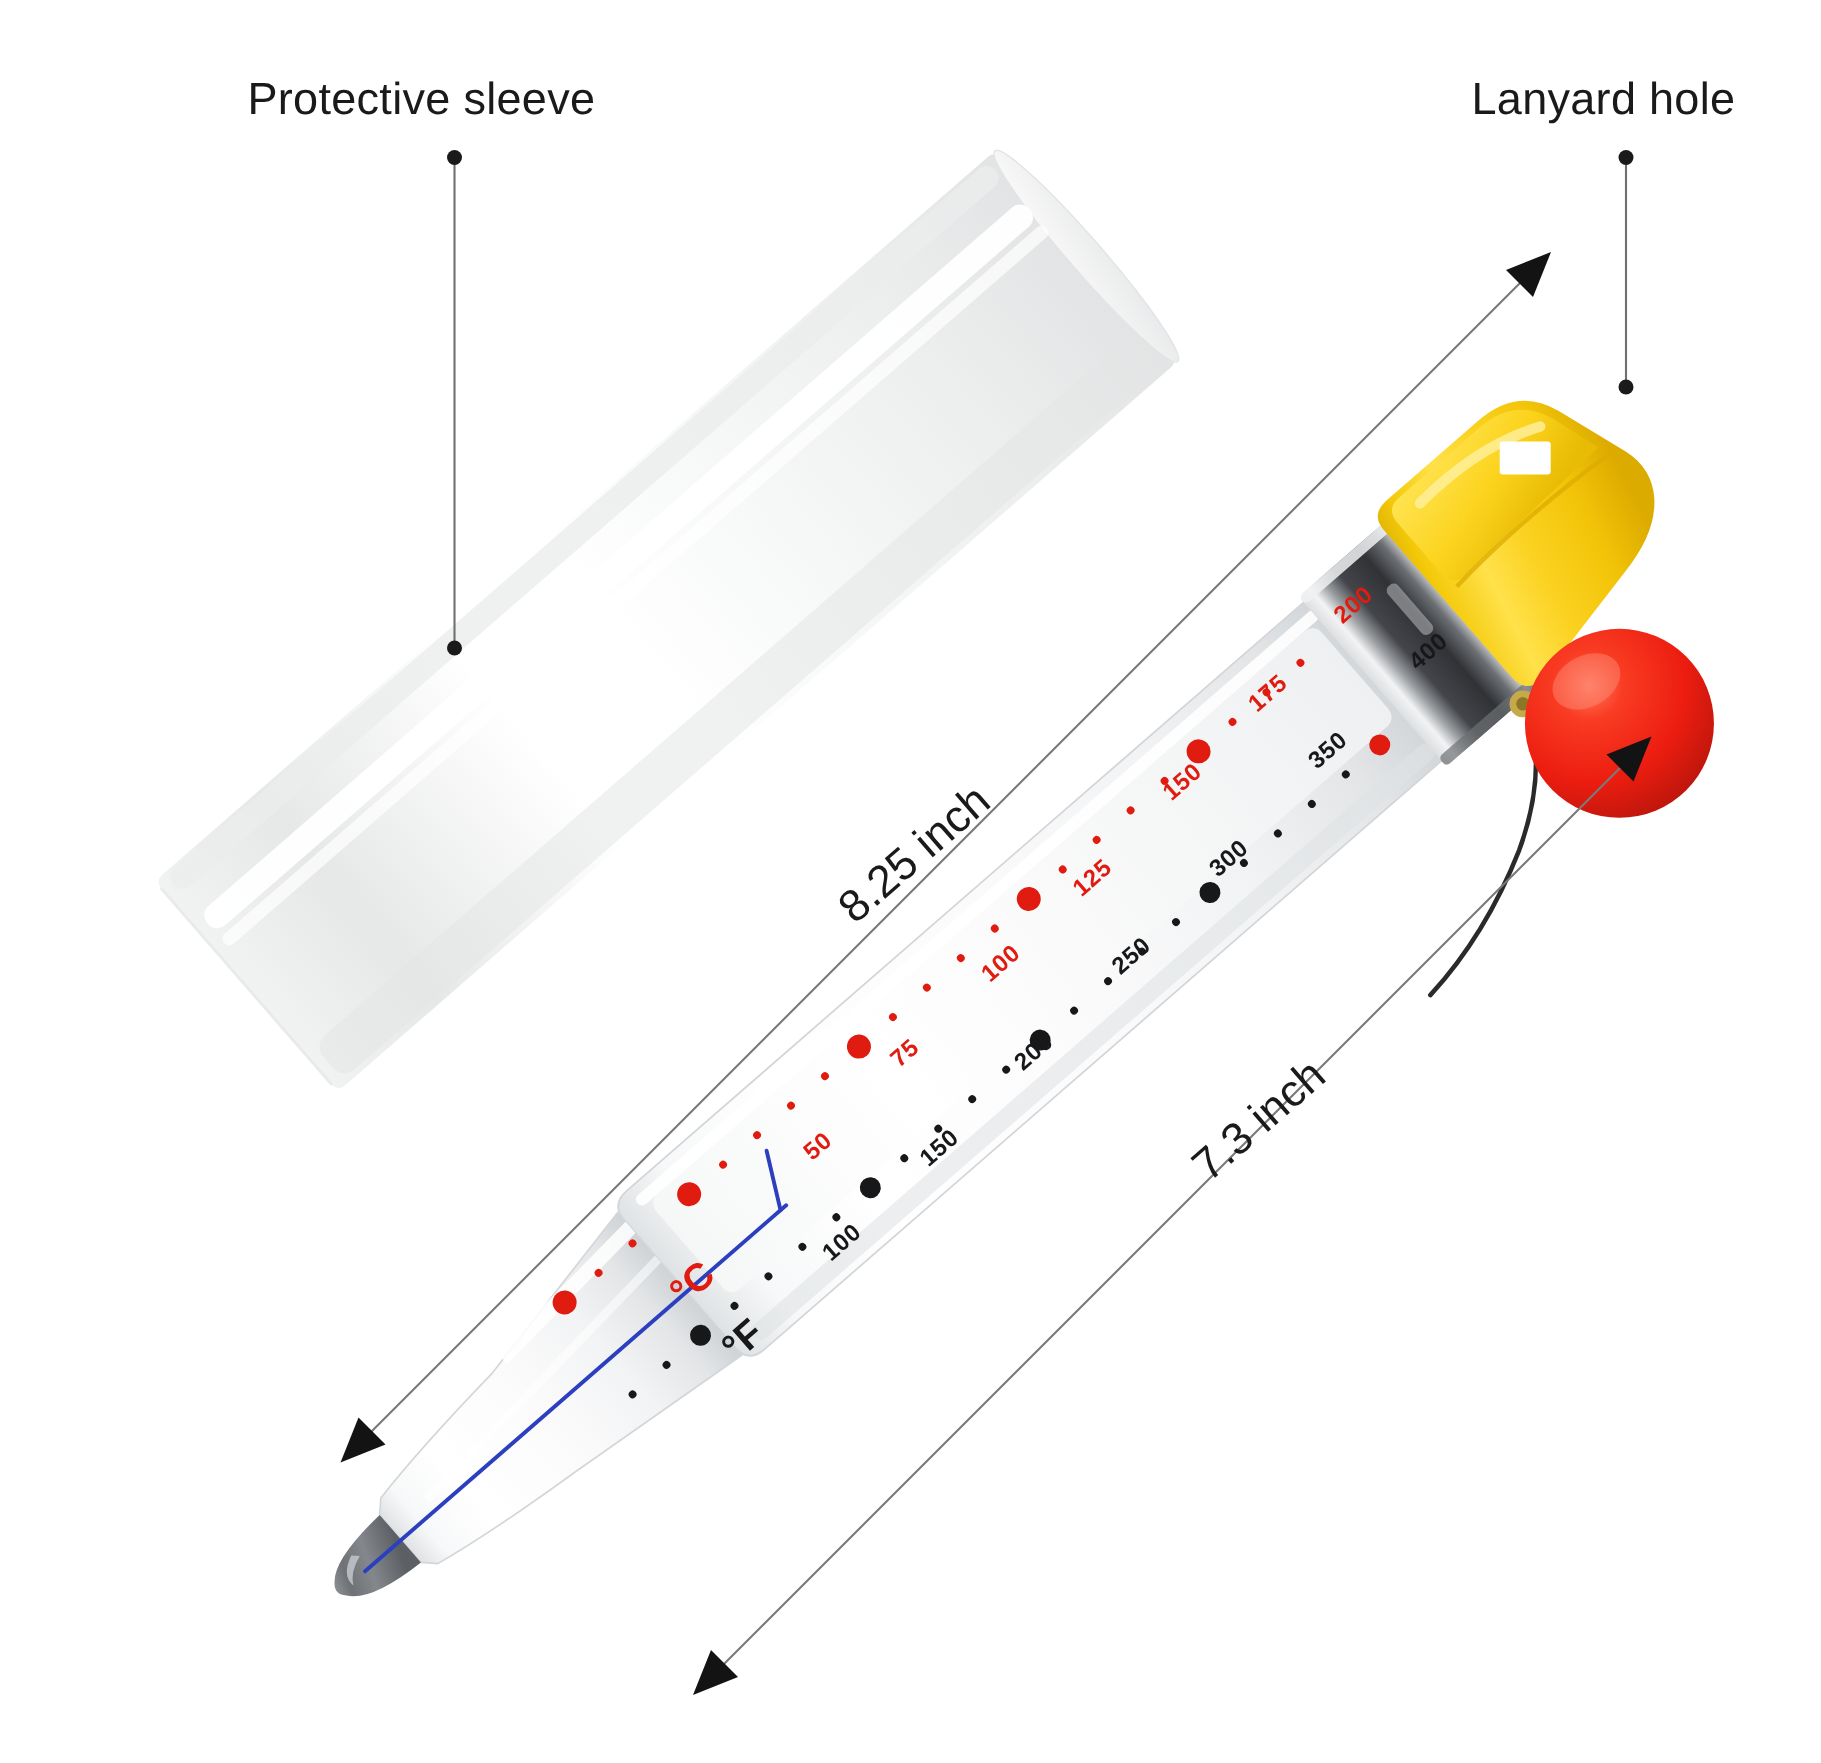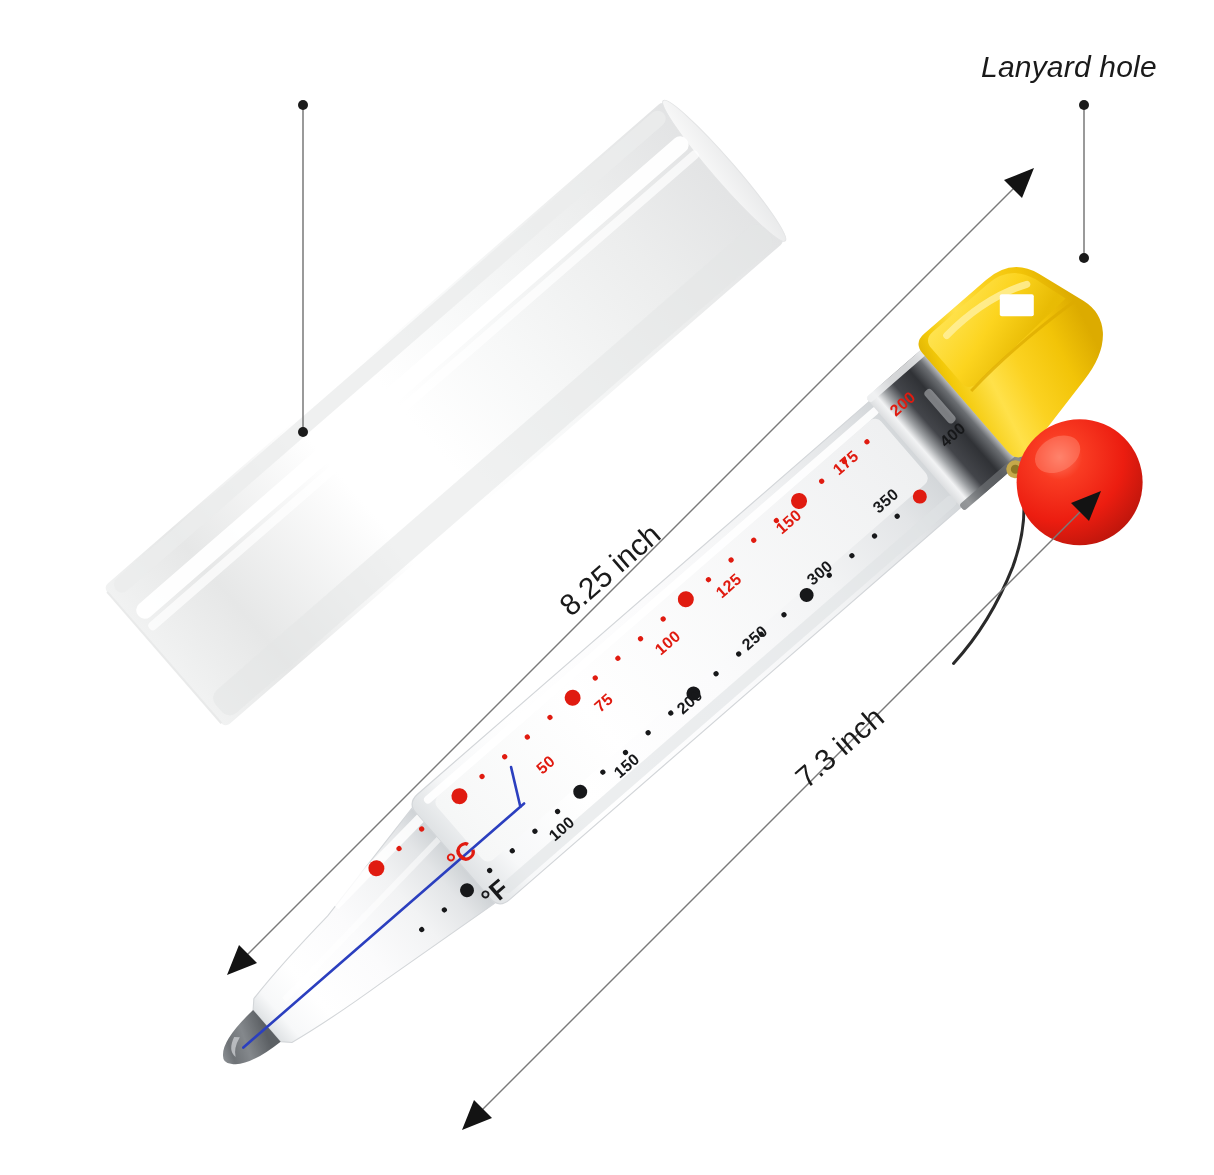--- a/index.html
+++ b/index.html
@@ -27,21 +27,21 @@
   .callout-label {
     position: absolute;
     font-family: "Liberation Sans", sans-serif;
     font-size: 30px;
     font-weight: 400;
     color: #1a1a1a;
     white-space: nowrap;
     letter-spacing: 0.2px;
   }
   #label-protective-sleeve { left: 165px; top: 50px; }
-  #label-lanyard-hole { left: 981px; top: 50px; font-style: italic; }
+  #label-lanyard-hole { left: 981px; top: 50px; }
 
   .dim-label {
     position: absolute;
     font-family: "Liberation Sans", sans-serif;
     font-size: 30px;
     color: #1a1a1a;
     white-space: nowrap;
     transform-origin: 0 0;
   }
   #label-dim-825 {
@@ -344,20 +344,21 @@
       </g>
 
       <g>
         <line x1="471" y1="1121" x2="1092" y2="500" stroke="#7a7a7a" stroke-width="1.4"></line>
         <polygon points="462,1130 492,1118 474,1100" fill="#131313"></polygon>
         <polygon points="1101,491 1071,503 1089,521" fill="#131313"></polygon>
       </g>
     </g>
   </svg>
 
+  <div class="callout-label" id="label-protective-sleeve">Protective sleeve</div>
 
   <div class="callout-label" id="label-lanyard-hole">Lanyard hole</div>
 
   <div class="dim-label" id="label-dim-825">8.25 inch</div>
 
   <div class="dim-label" id="label-dim-73">7.3 inch</div>
 
   <div class="unit-mark" id="unit-c">°C</div>
   <div class="unit-mark" id="unit-f">°F</div>
 

